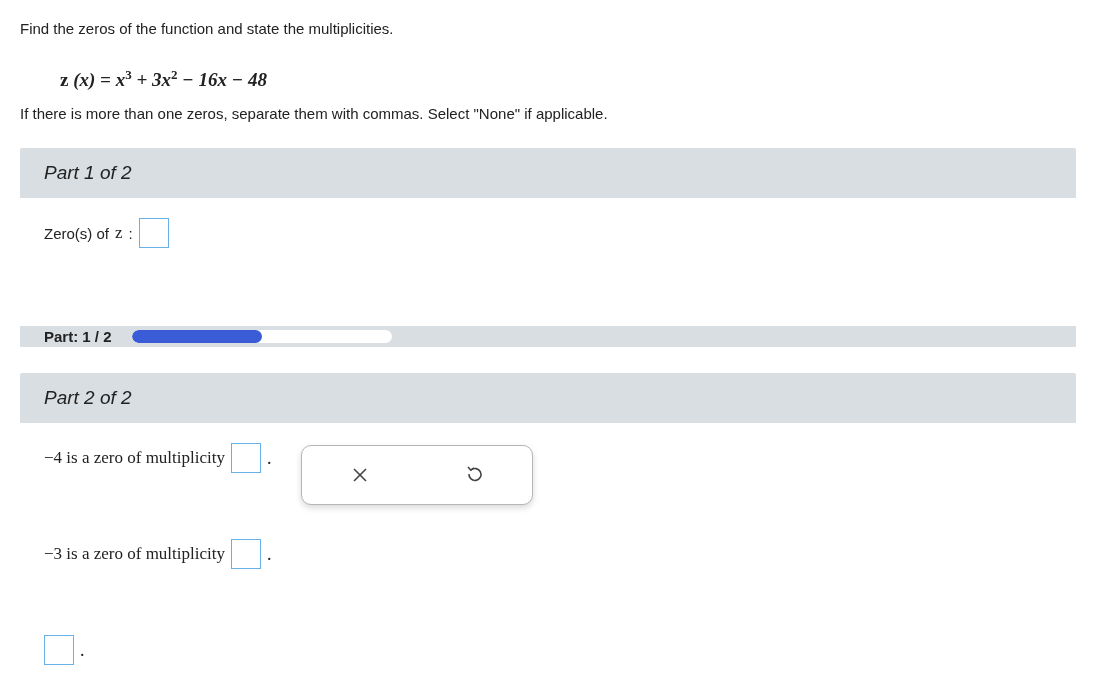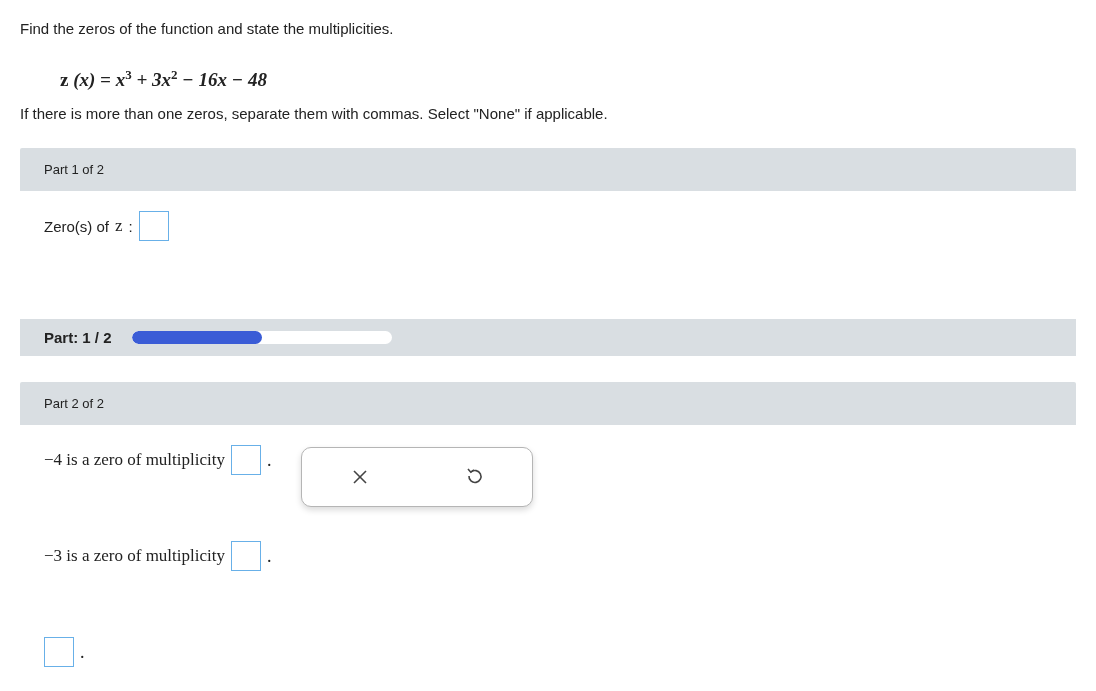--- a/index.html
+++ b/index.html
@@ -25,30 +25,31 @@
     font-weight: bold;
   }
   .formula .roman { font-style: normal; }
   .formula sup { font-size: 13px; font-style: normal; }
   .instruction {
     margin: 10px 0 26px 0;
   }
   .part-header {
     background: #d9dee2;
     padding: 14px 24px;
-    font-size: 13px;
+    font-size: 19px;
     border-radius: 2px 2px 0 0;
+    font-style: italic;
   }
   .part-body {
     padding: 20px 24px 30px 24px;
     margin-bottom: 26px;
   }
   .progress-header {
     background: #d9dee2;
-    padding: 10px 24px;
+    padding: 2px 24px;
     display: flex;
     align-items: center;
     gap: 20px;
     margin-bottom: 26px;
   }
   .progress-header b { font-weight: bold; }
   .progress-track {
     width: 260px;
     height: 13px;
     background: #fff;

